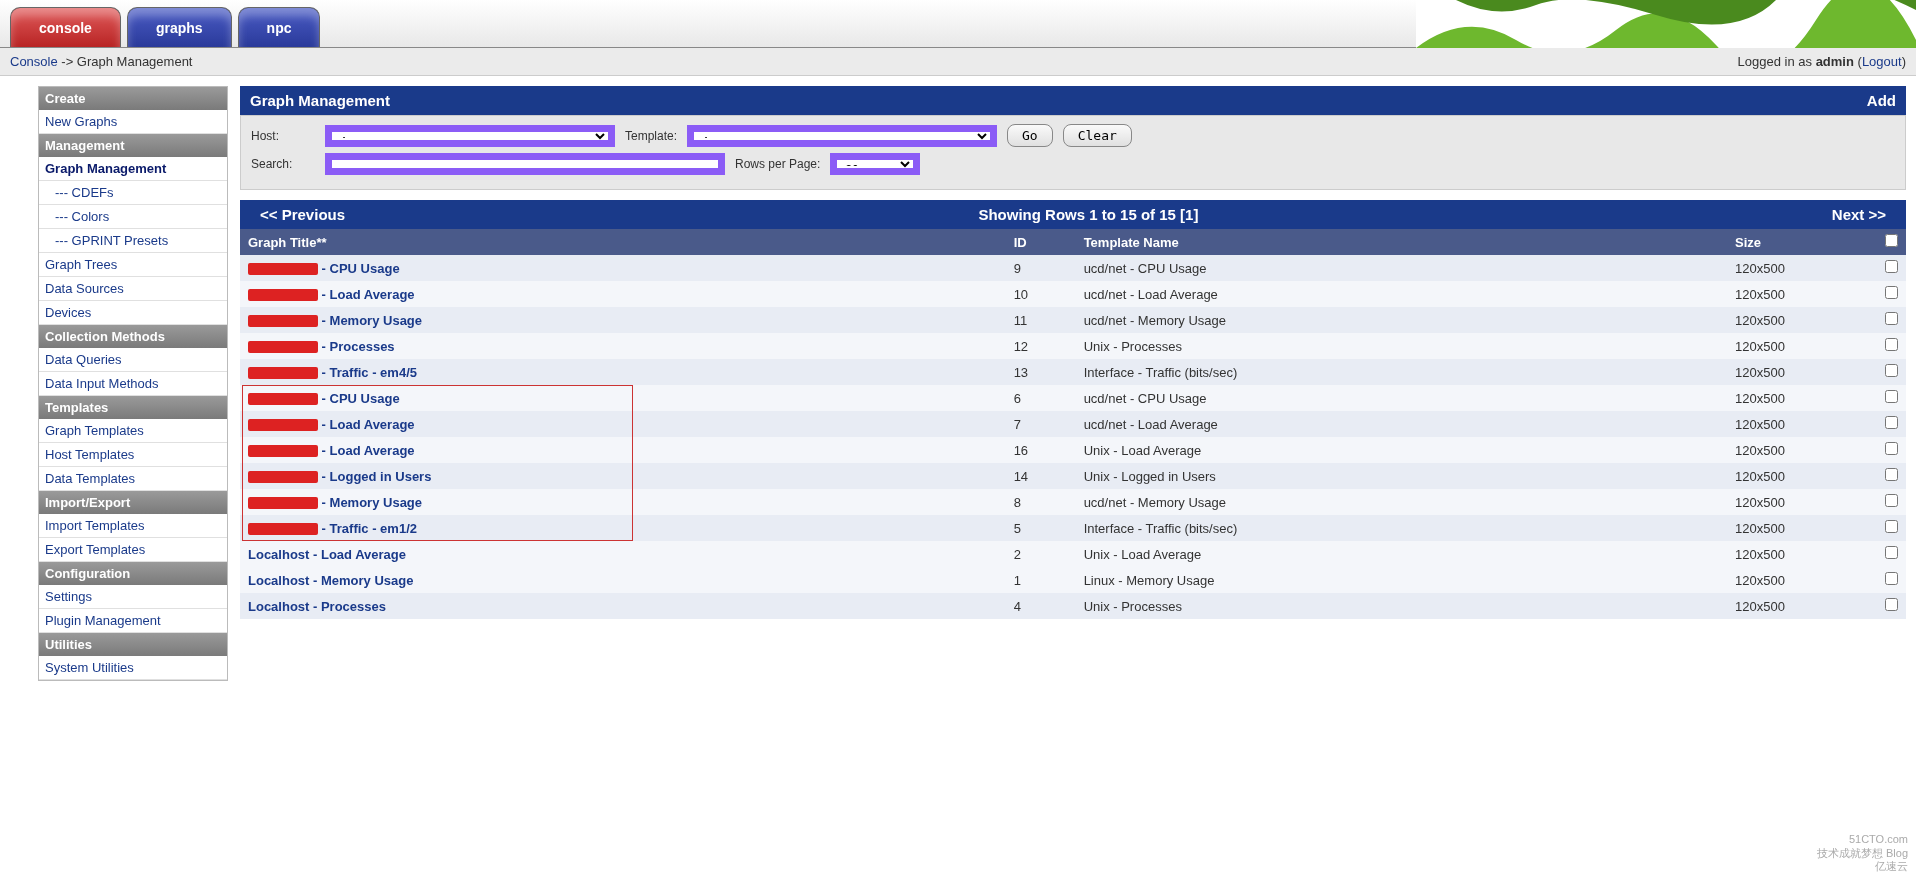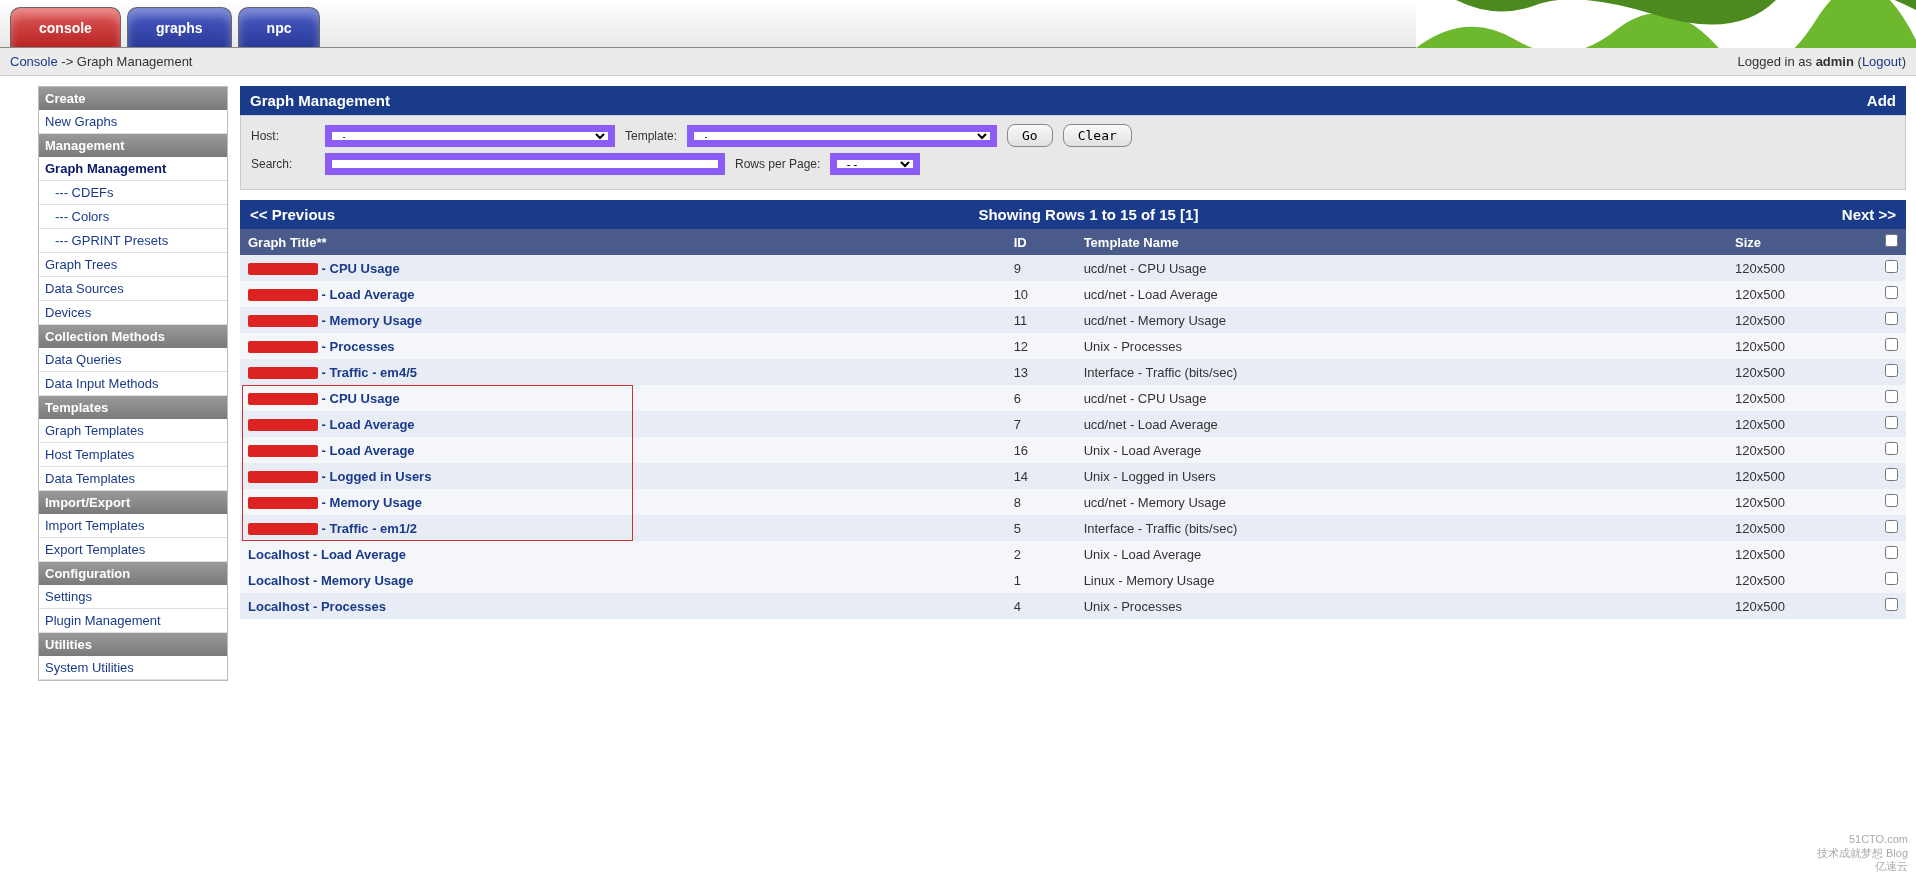--- a/index.html
+++ b/index.html
@@ -18,21 +18,21 @@
 .side-link.active { font-weight:bold; color:#0a1a6a; }
 .side-sub { padding-left:16px; }
 .main { flex:1; }
 .panel-title { background:#1a3a8a; color:#fff; font-weight:bold; font-size:15px; padding:6px 10px; display:flex; justify-content:space-between; }
 .panel-title a { color:#fff; text-decoration:none; }
 .filter-bar { background:#e8e8e8; border:1px solid #ccc; padding:8px 10px; }
 .filter-row { display:flex; align-items:center; gap:10px; margin-bottom:6px; }
 .filter-row label { width:64px; }
 .filter-row select, .filter-row input[type=text] { border:7px solid #8b5cf6; background:#fff; padding:2px 4px; font-size:12px; height:22px; }
 .btn { background:linear-gradient(#fafafa,#e0e0e0); border:1px solid #888; border-radius:8px; padding:3px 14px; font-family:monospace; font-size:13px; cursor:pointer; }
-.pager-bar { background:#1a3a8a; color:#fff; font-weight:bold; padding:6px 10px; display:flex; justify-content:space-between; font-size:15px; margin-top:10px; }
+.pager-bar { background:#1a3a8a; color:#fff; font-weight:bold; padding:6px 20px; display:flex; justify-content:space-between; font-size:15px; margin-top:10px; }
 .pager-bar a { color:#fff; text-decoration:none; }
 table.graphs { width:100%; border-collapse:collapse; }
 table.graphs th { background:#4a5a8a; color:#fff; text-align:left; padding:5px 8px; font-weight:bold; font-size:13px; }
 table.graphs td { padding:5px 8px; font-size:13px; }
 table.graphs tr.row0 { background:#e8ecf4; }
 table.graphs tr.row1 { background:#f4f6fa; }
 table.graphs td.title a { color:#1a3a8a; font-weight:bold; text-decoration:none; }
 .redact { display:inline-block; width:70px; height:12px; background:#d22; vertical-align:middle; border-radius:2px; }
 .redbox { position:absolute; border:1px solid #c33; pointer-events:none; }
 .check-col { width:24px; text-align:center; }

